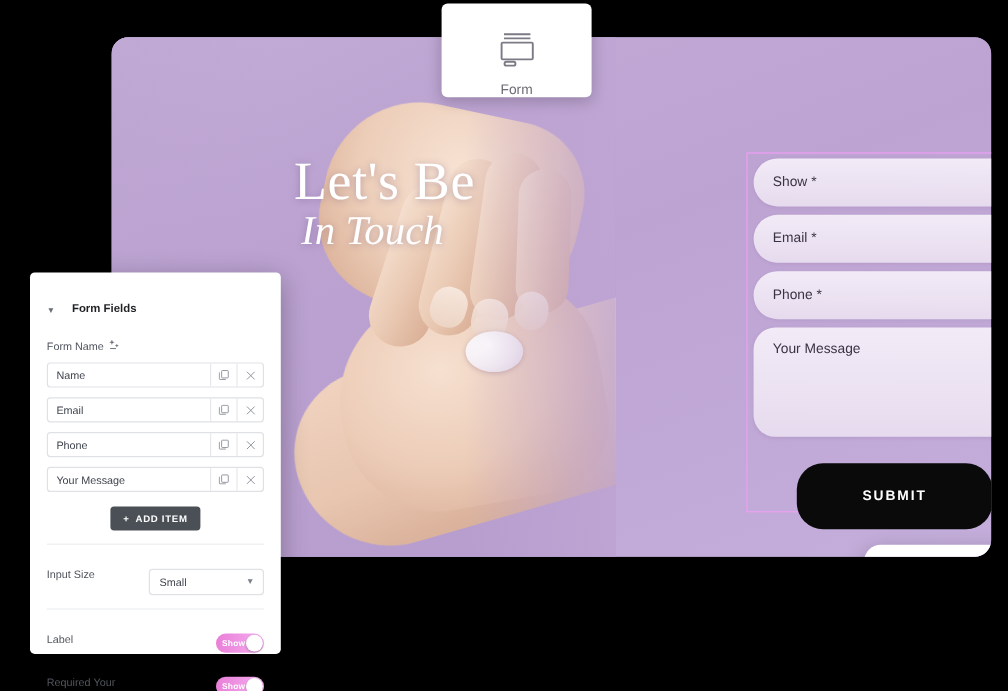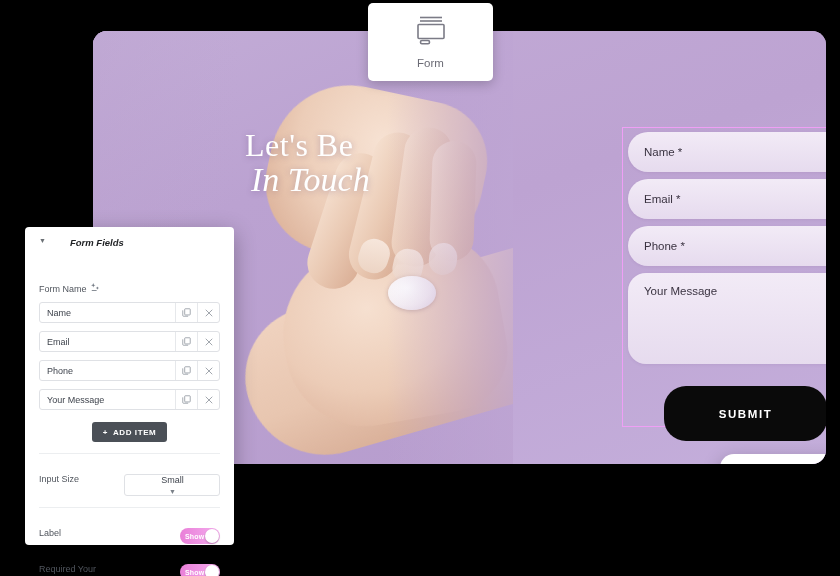--- a/index.html
+++ b/index.html
@@ -83,21 +83,21 @@
 
   
   .hero-heading {
     position: absolute; left: 152px; top: 98px; width: 270px;
     color: #ffffff;
     font-family: "Liberation Serif", serif;
     line-height: 1.0;
     text-shadow: 0 1px 6px rgba(90,60,110,.35);
     pointer-events: none;
   }
-  .hero-heading .l1 { display: block; font-size: 32px; letter-spacing: .5px; }
+  .hero-heading .l1 { display: block; font-size: 45px; letter-spacing: .5px; }
   .hero-heading .l2 { display: block; font-size: 34px; font-style: italic; padding-left: 6px; margin-top: 2px; }
 
   
   .form-wrap {
     position: absolute; left: 529px; top: 96px; width: 244px; height: 300px;
     border: 1px solid #ef9ff5;
   }
   .ffield {
     position: absolute; left: 5px; width: 234px;
     background: linear-gradient(180deg, rgba(246,240,249,.93) 0%, rgba(233,223,240,.93) 100%);
@@ -122,21 +122,21 @@
     font-size: 11.5px; font-weight: 700; letter-spacing: 1.6px;
     font-family: "Liberation Sans", sans-serif;
     cursor: pointer;
   }
 
   
   .widget-chip {
     position: absolute; left: 368px; top: 3px; width: 125px; height: 78px;
     background: #ffffff; border-radius: 5px;
     box-shadow: 0 3px 12px rgba(0,0,0,.22);
-    display: flex; flex-direction: column; align-items: center; justify-content: center;
+    display: flex; flex-direction: column; align-items: center; justify-content: flex-end;
     gap: 8px;
   }
   .widget-chip .label { font-size: 11.5px; color: #6b6b75; }
 
   
   .toast {
     position: absolute; left: 627px; top: 423px; width: 182px; height: 72px;
     background: #fff; border-radius: 14px;
     box-shadow: 0 5px 18px rgba(0,0,0,.25);
     display: flex; align-items: center; padding-left: 18px;
@@ -144,23 +144,23 @@
 
   
   .panel {
     position: absolute; left: 25px; top: 227px; width: 209px; height: 318px;
     background: #ffffff; border-radius: 4px;
     box-shadow: 0 6px 22px rgba(0,0,0,.30);
     padding: 0 14px;
     font-size: 9.5px; color: #3f444d;
   }
   .panel-header {
-    display: flex; align-items: flex-start; gap: 24px;
+    display: flex; align-items: flex-end; gap: 14px;
     height: 26px; margin-top: 10px;
-    font-size: 9.5px; font-weight: 700; color: #1f2124; font-style: italic;
+    font-size: 9.5px; font-weight: 700; color: #1f2124;
   }
   .caret { font-size: 7px; color: #6b7075; line-height: 1; }
   .row {
     display: flex; align-items: flex-start; justify-content: space-between;
     margin-top: 20px;
   }
   .row-label { font-size: 9px; color: #50555d; display: flex; align-items: center; gap: 4px; }
   .txtbox {
     width: 96px; height: 22px; border: 1px solid #dfe1e5; border-radius: 3px;
     background: #fff; font-size: 9px; color: #3f444d;
@@ -186,21 +186,21 @@
     height: 20px; padding: 0 11px;
     font-size: 8px; font-weight: 700; letter-spacing: .6px;
     display: flex; align-items: center; gap: 5px;
     font-family: "Liberation Sans", sans-serif; cursor: pointer;
   }
   .divider { height: 1px; background: #eceef0; margin: 11px 0 0; }
   .select {
     width: 96px; height: 22px; border: 1px solid #dfe1e5; border-radius: 3px;
     background: #fff; font-size: 9px; color: #3f444d;
     display: flex; align-items: center; justify-content: space-between;
-    padding: 0 7px 0 8px; cursor: pointer; flex-direction: column;
+    padding: 0 7px 0 8px; cursor: pointer;
   }
   .select .chev { font-size: 7px; color: #7a8088; }
   .toggle {
     width: 40px; height: 16px; border-radius: 9px;
     background: linear-gradient(90deg,#e97fd8 0%, #f09be6 60%, #f3aeeb 100%);
     position: relative; cursor: pointer;
     display: flex; align-items: center;
   }
   .toggle .t-text {
     font-size: 7px; font-weight: 700; color: #ffffff;
@@ -236,21 +236,21 @@
     </div>
 
     <div class="hero-heading">
       <span class="l1">Let's Be</span>
       <span class="l2">In Touch</span>
     </div>
 
     <div class="form-wrap">
 
       <div class="ffield fname">
-        <span>Name *</span>
+        <span>Show *</span>
       </div>
       <div class="ffield femail">
         <span>Email *</span>
       </div>
       <div class="ffield fphone">
         <span>Phone *</span>
       </div>
       <div class="ffield fmsg">
         <span>Your Message</span>
       </div>

